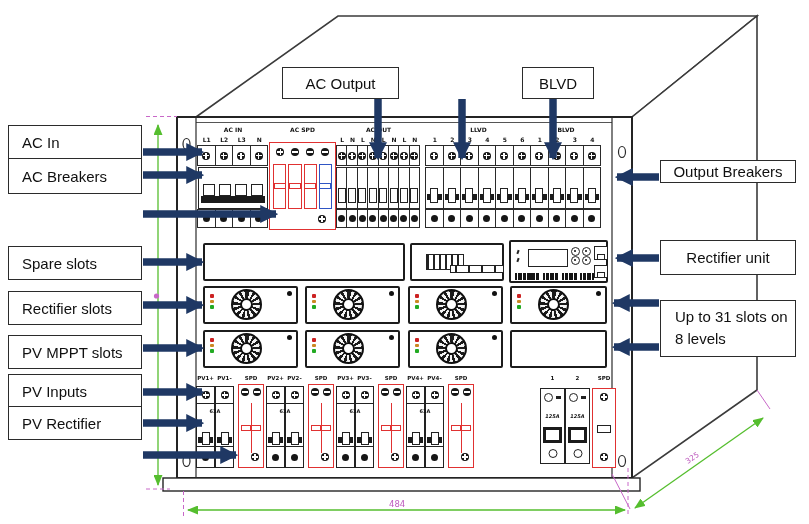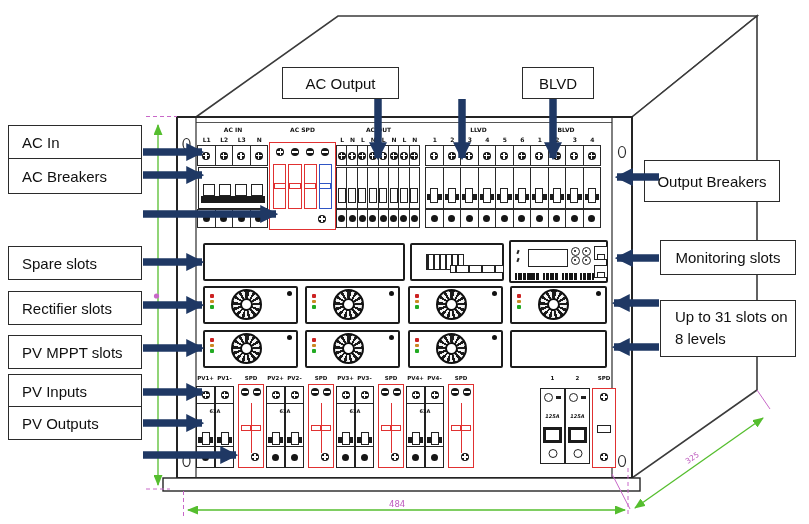--- a/index.html
+++ b/index.html
@@ -631,27 +631,27 @@
         </span>
     </div>
   </div>
 
   <div class="co pad" style="left:8px;top:125px;width:134px;height:35px">AC In</div>
   <div class="co pad" style="left:8px;top:158px;width:134px;height:36px">AC Breakers</div>
   <div class="co pad" style="left:8px;top:246px;width:134px;height:34px">Spare slots</div>
   <div class="co pad" style="left:8px;top:291px;width:134px;height:34px">Rectifier slots</div>
   <div class="co pad" style="left:8px;top:335px;width:134px;height:34px">PV MPPT slots</div>
   <div class="co pad" style="left:8px;top:374px;width:134px;height:34px">PV Inputs</div>
-  <div class="co pad" style="left:8px;top:406px;width:134px;height:34px">PV Outputs</div>
+  <div class="co pad" style="left:8px;top:406px;width:134px;height:34px">PV Rectifier</div>
 
   <div class="co center" style="left:282px;top:67px;width:117px;height:32px">AC Output</div>
   <div class="co center" style="left:522px;top:67px;width:72px;height:32px">BLVD</div>
 
-  <div class="co center" style="left:644px;top:160px;width:136px;height:42px">Output Breakers</div>
-  <div class="co center" style="left:660px;top:240px;width:136px;height:35px">Monitoring slots</div>
+  <div class="co center" style="left:660px;top:160px;width:136px;height:23px">Output Breakers</div>
+  <div class="co center" style="left:660px;top:240px;width:136px;height:35px">Rectifier unit</div>
   <div class="co block" style="left:660px;top:300px;width:136px;height:57px">Up to 31 slots on 8 levels</div>
 
   <svg class="layer" width="809" height="524">
     <defs>
       <marker id="ahn" markerWidth="2.4" markerHeight="2.4" refX="2.1" refY="1.2" orient="auto" markerUnits="strokeWidth">
         <path d="M0,0 L2.4,1.2 L0,2.4 z" fill="#1F3864"></path>
       </marker>
     </defs>
     <g stroke="#1F3864" stroke-width="7.5">
       <line x1="143" y1="152" x2="202" y2="152" marker-end="url(#ahn)"></line>

